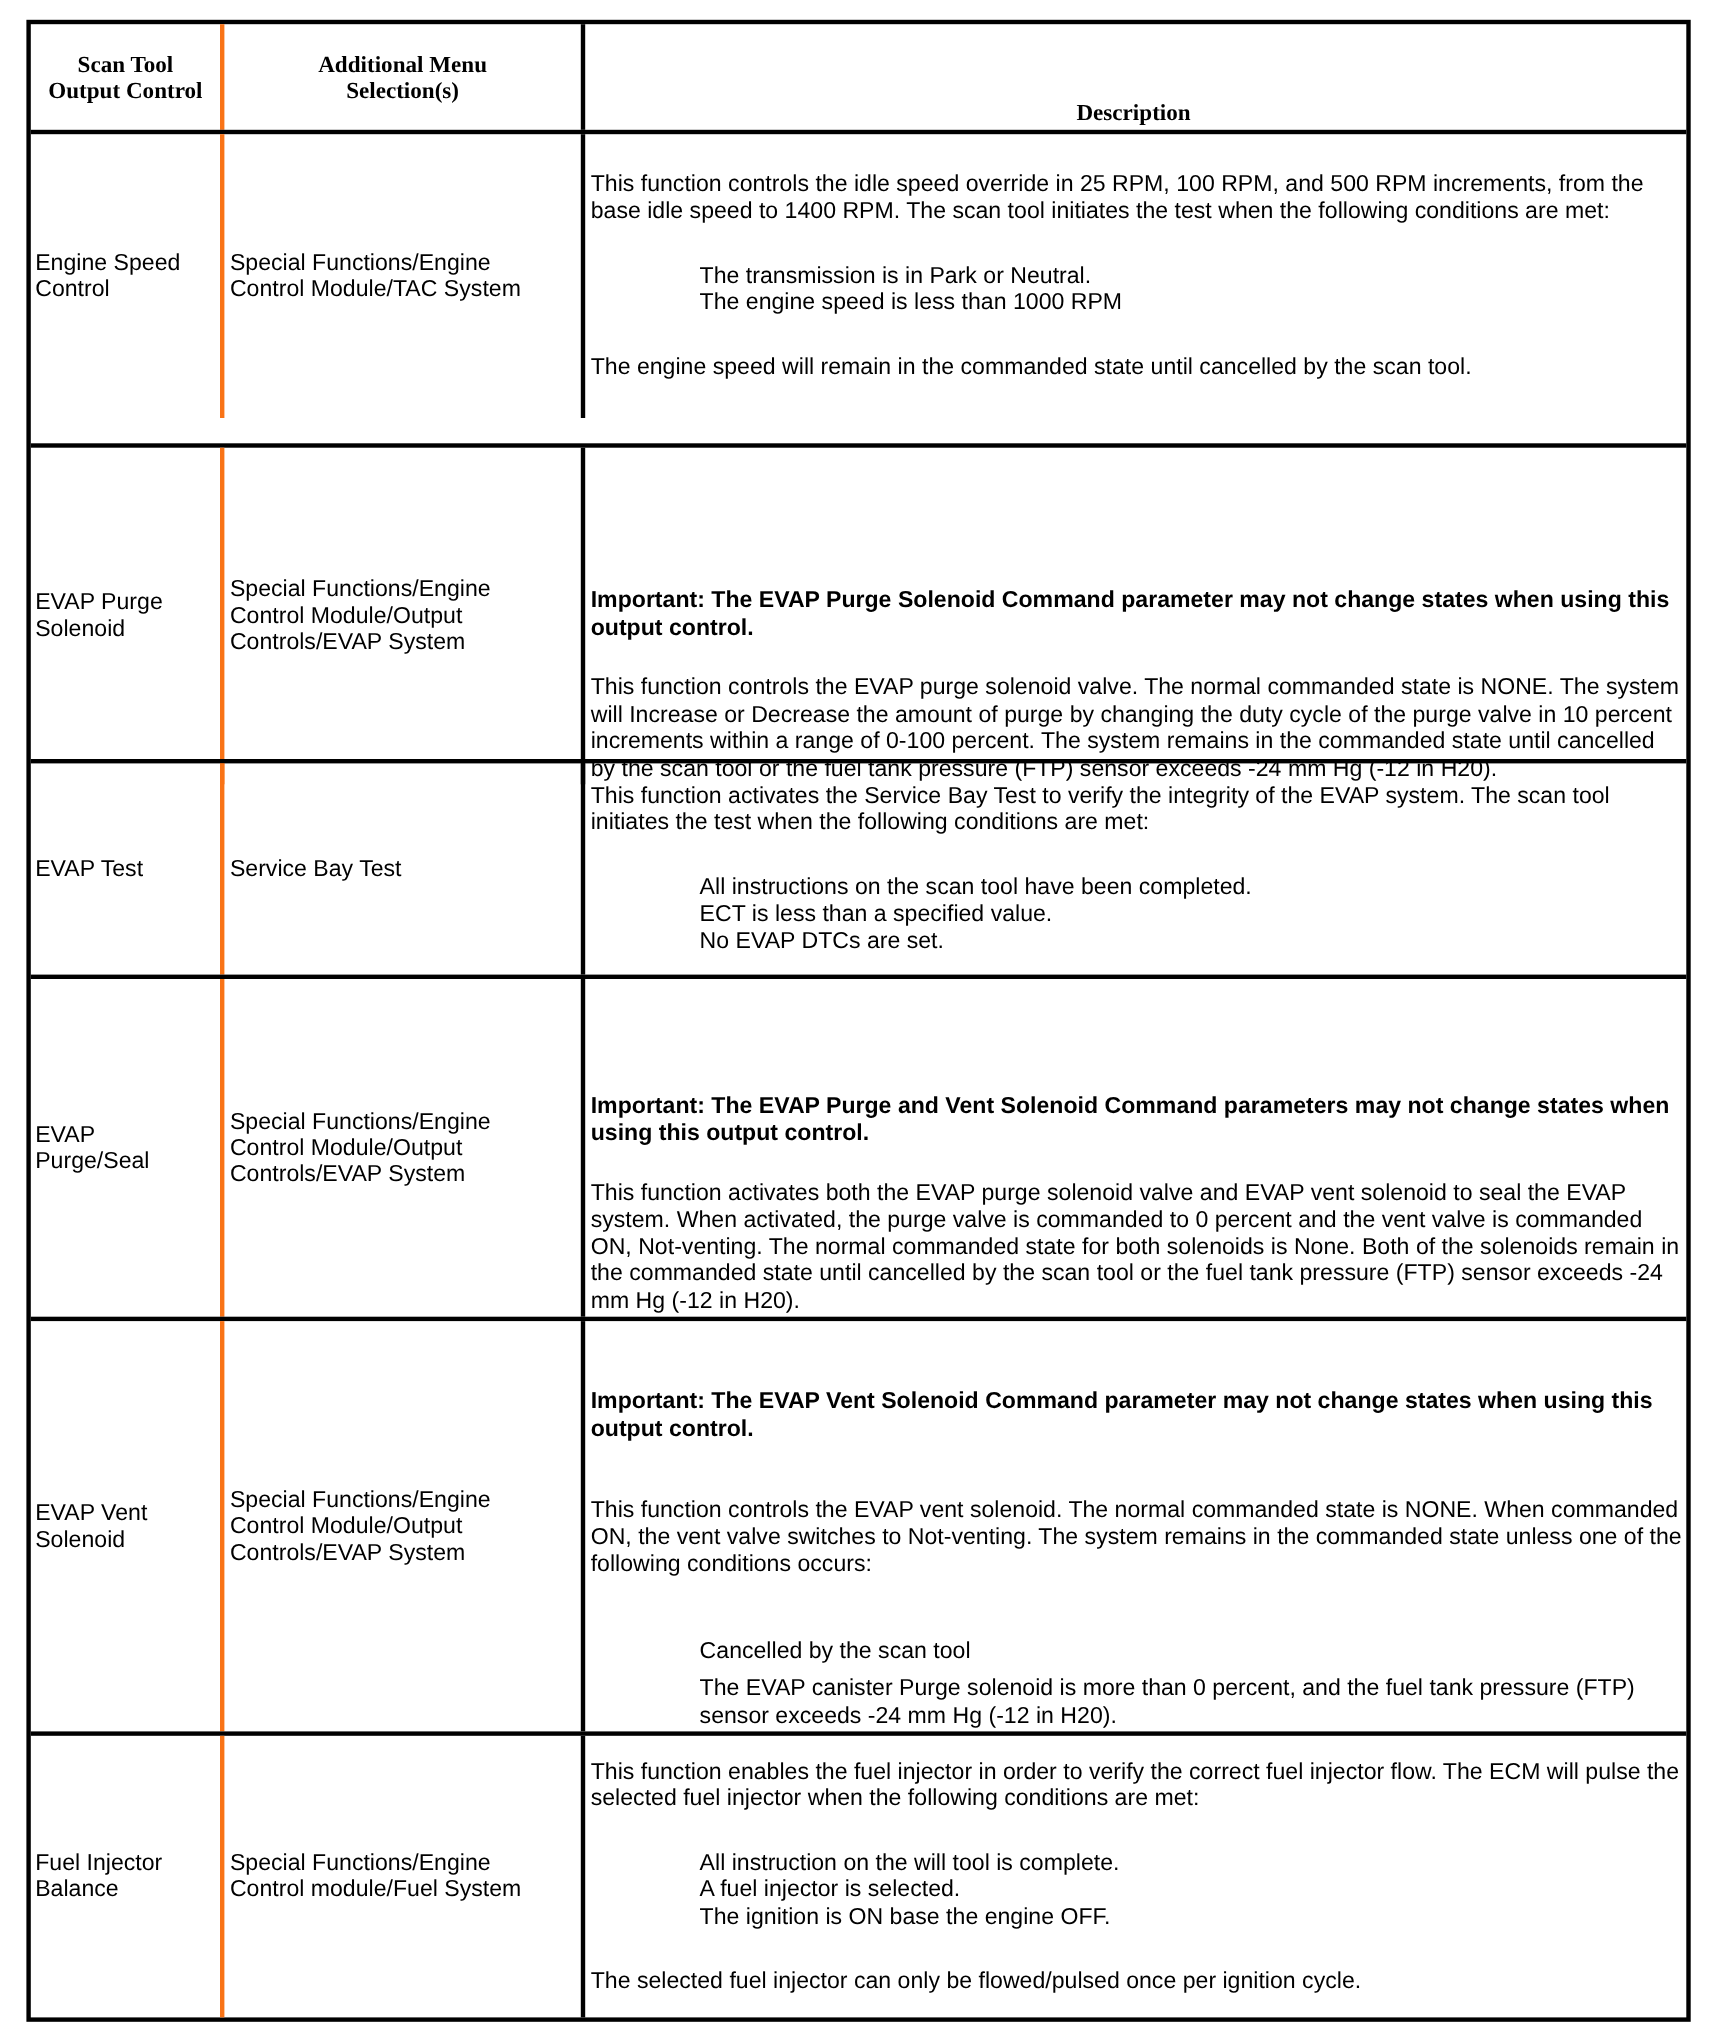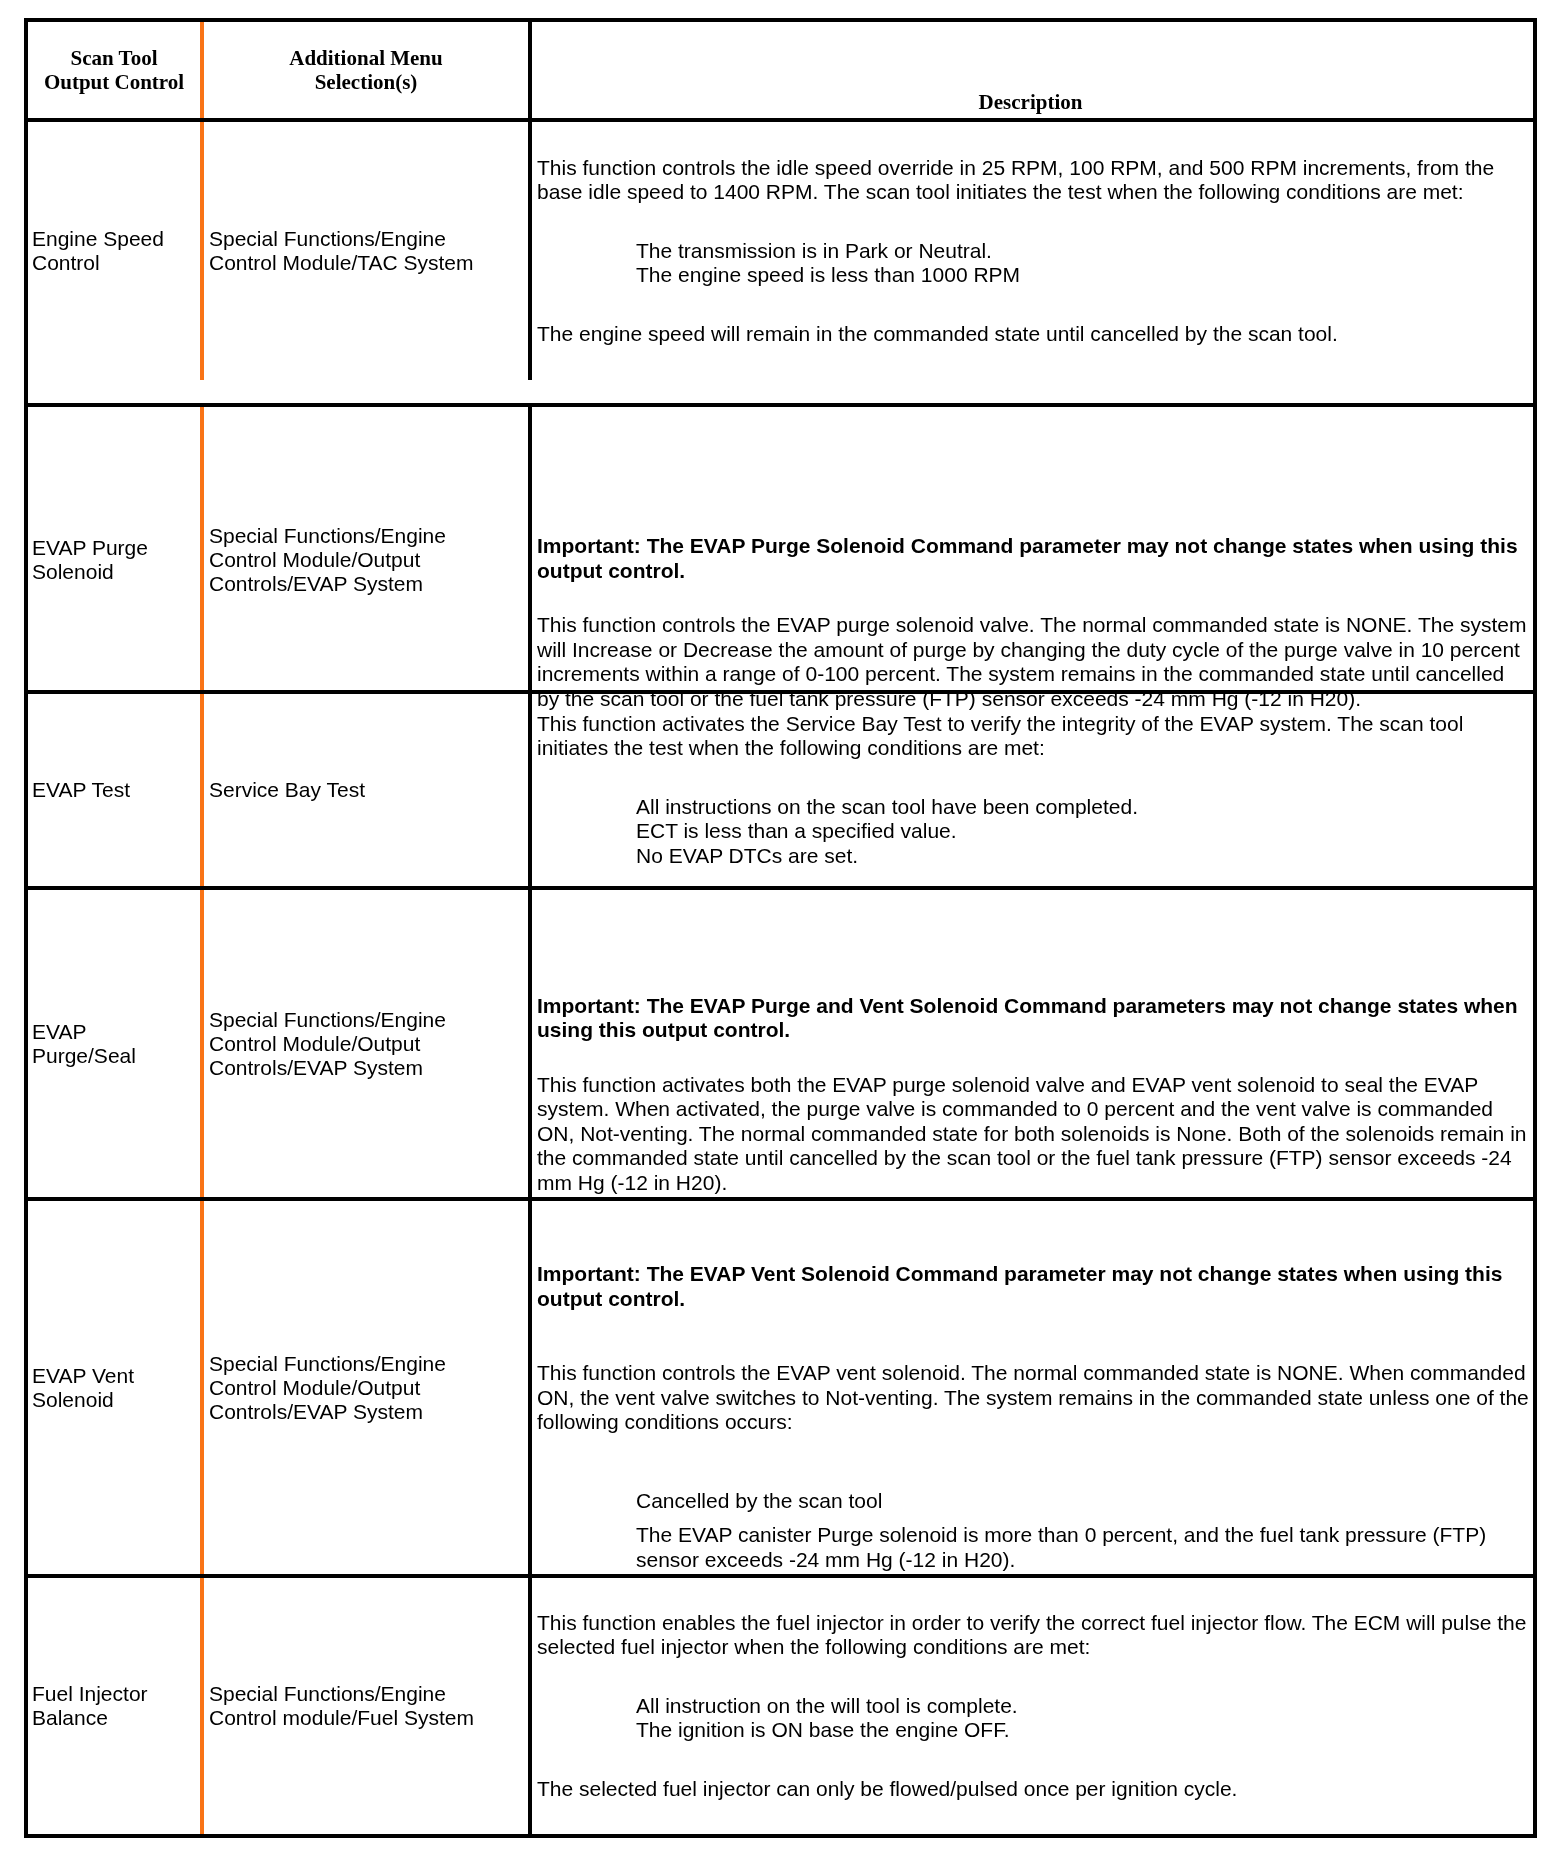--- a/index.html
+++ b/index.html
@@ -94,19 +94,20 @@
     </div>
   </div>
 
   <div class="row" style="top:1552px; height:260px;">
     <div class="cell c1" style="padding-right:20px;">Fuel Injector Balance</div>
     <div class="cell c2" style="padding-right:40px;">Special Functions/Engine Control module/Fuel System</div>
     <div class="cell c3">
       <span class="para">This function enables the fuel injector in order to verify the correct fuel injector flow. The ECM will pulse the selected fuel injector when the following conditions are met:</span>
       <div class="gap"></div>
       <span class="indent">All instruction on the will tool is complete.</span>
+      <span class="indent">A fuel injector is selected.</span>
       <span class="indent">The ignition is ON base the engine OFF.</span>
       <div class="gap"></div>
       <span class="para">The selected fuel injector can only be flowed/pulsed once per ignition cycle.</span>
     </div>
   </div>
 
 </div>
 
 </body></html>

